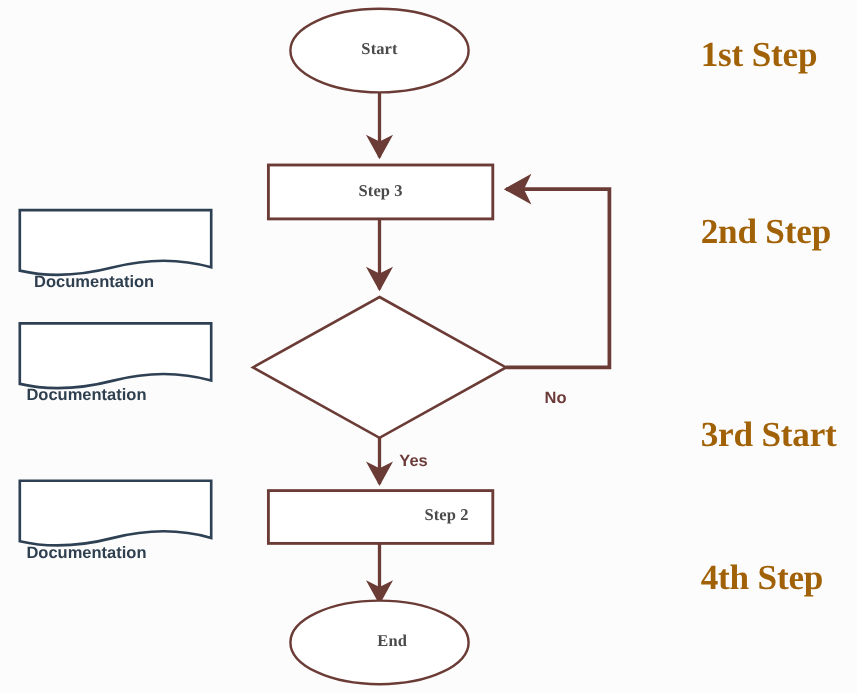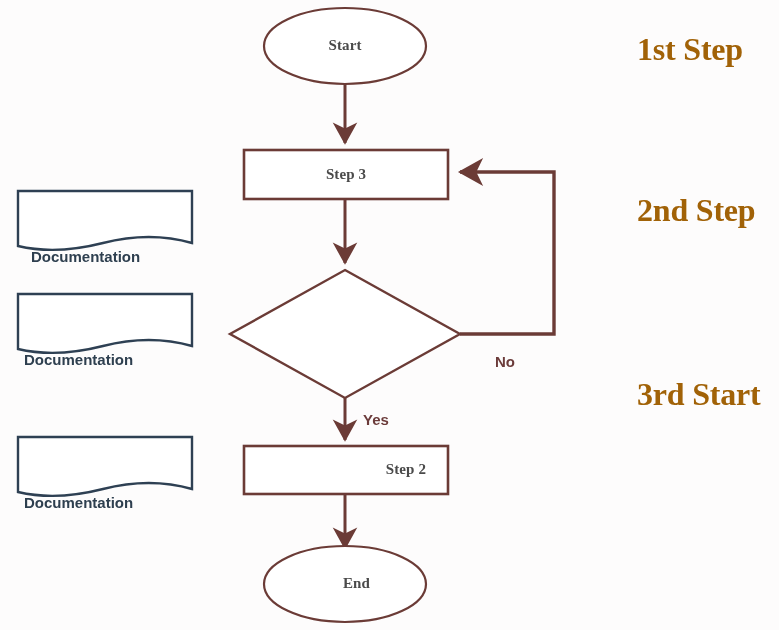--- a/index.html
+++ b/index.html
@@ -118,14 +118,15 @@
   <div class="doc-label" style="left:24px; top:312px;">Documentation</div>
 
   <div class="doc-label" style="left:24px; top:455px;">Documentation</div>
 
   <div class="step-caption" style="left:637px; top:31px;">1st Step</div>
 
   <div class="step-caption" style="left:637px; top:192px;">2nd Step</div>
 
   <div class="step-caption" style="left:637px; top:376px;">3rd Start</div>
 
+  <div class="step-caption" style="left:637px; top:506px;">4th Step</div>
 
 </div>
 
 </body></html>

